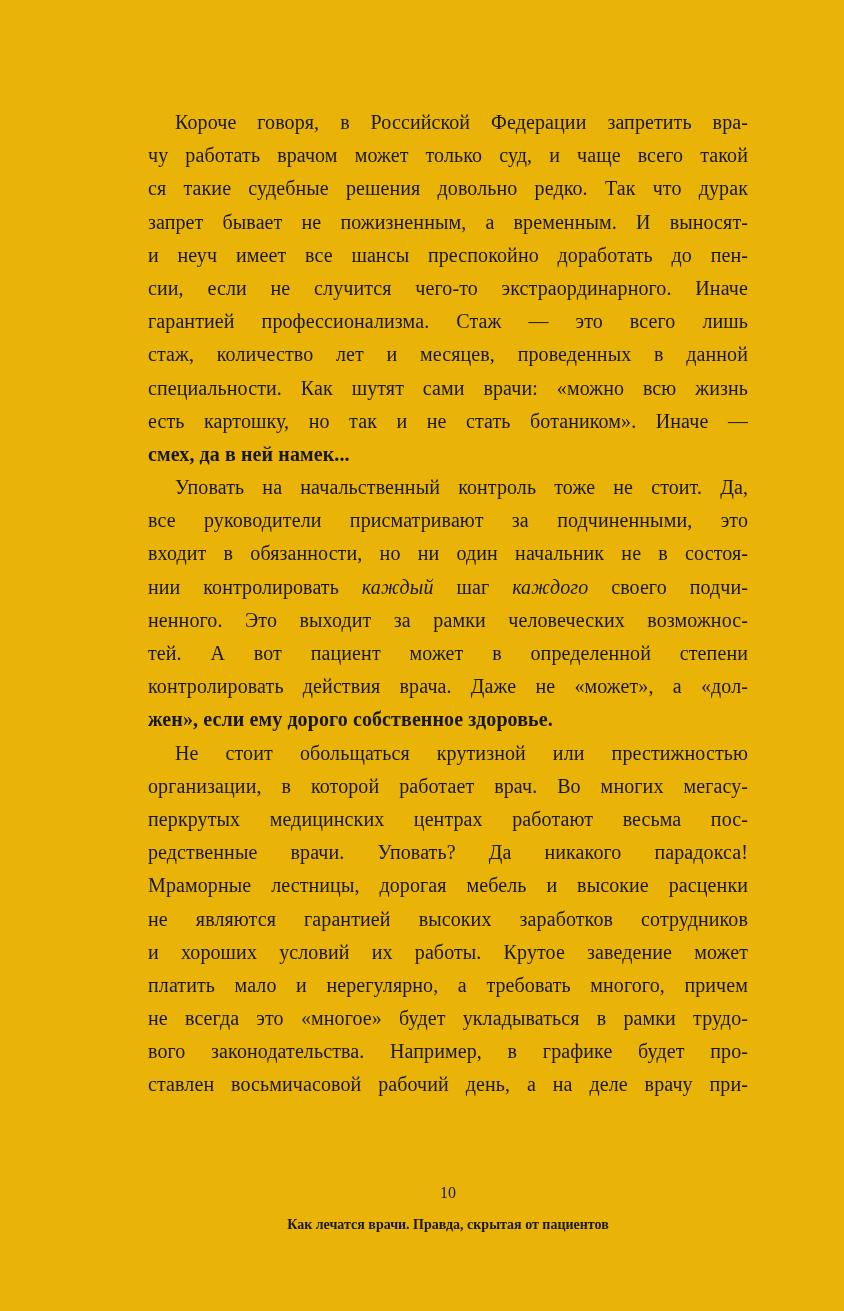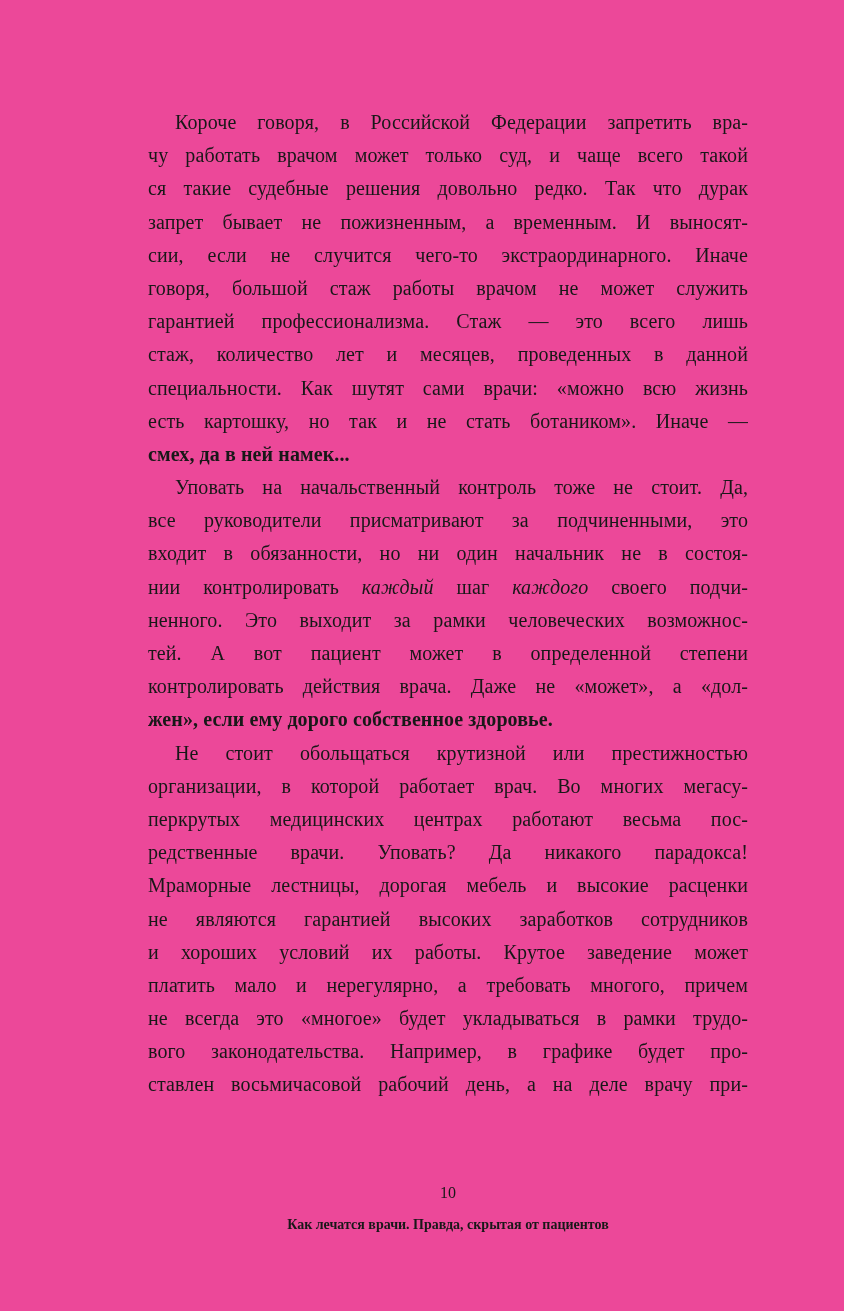--- a/index.html
+++ b/index.html
@@ -4,21 +4,21 @@
 <style>
   html, body {
     margin: 0;
     padding: 0;
     background: #ffffff;
   }
   .page {
     position: relative;
     width: 844px;
     height: 1311px;
-    background: #ec4899;
+    background: #eab308;
     font-family: "Liberation Serif", "DejaVu Serif", serif;
     color: #181818;
     overflow: hidden;
   }
   .text-block {
     position: absolute;
     left: 148px;
     top: 106px;
     width: 600px;
   }
@@ -64,22 +64,22 @@
 </head>
 <body>
 
 <div class="page">
   <div class="text-block">
       <div class="para">
         <div class="line"><span>Короче говоря, в Российской Федерации запретить вра-</span></div>
         <div class="line"><span>чу работать врачом может только суд, и чаще всего такой</span></div>
         <div class="line"><span>ся такие судебные решения довольно редко. Так что дурак</span></div>
         <div class="line"><span>запрет бывает не пожизненным, а временным. И выносят-</span></div>
+        <div class="line"><span>и неуч имеет все шансы преспокойно доработать до пен-</span></div>
         <div class="line"><span>сии, если не случится чего-то экстраординарного. Иначе</span></div>
-        <div class="line"><span>говоря, большой стаж работы врачом не может служить</span></div>
         <div class="line"><span>гарантией профессионализма. Стаж — это всего лишь</span></div>
         <div class="line"><span>стаж, количество лет и месяцев, проведенных в данной</span></div>
         <div class="line"><span>специальности. Как шутят сами врачи: «можно всю жизнь</span></div>
         <div class="line"><span>есть картошку, но так и не стать ботаником». Иначе —</span></div>
         <div class="line last"><span>смех, да в ней намек...</span></div>
       </div>
       <div class="para">
         <div class="line"><span>Уповать на начальственный контроль тоже не стоит. Да,</span></div>
         <div class="line"><span>все руководители присматривают за подчиненными, это</span></div>
         <div class="line"><span>входит в обязанности, но ни один начальник не в состоя-</span></div>

